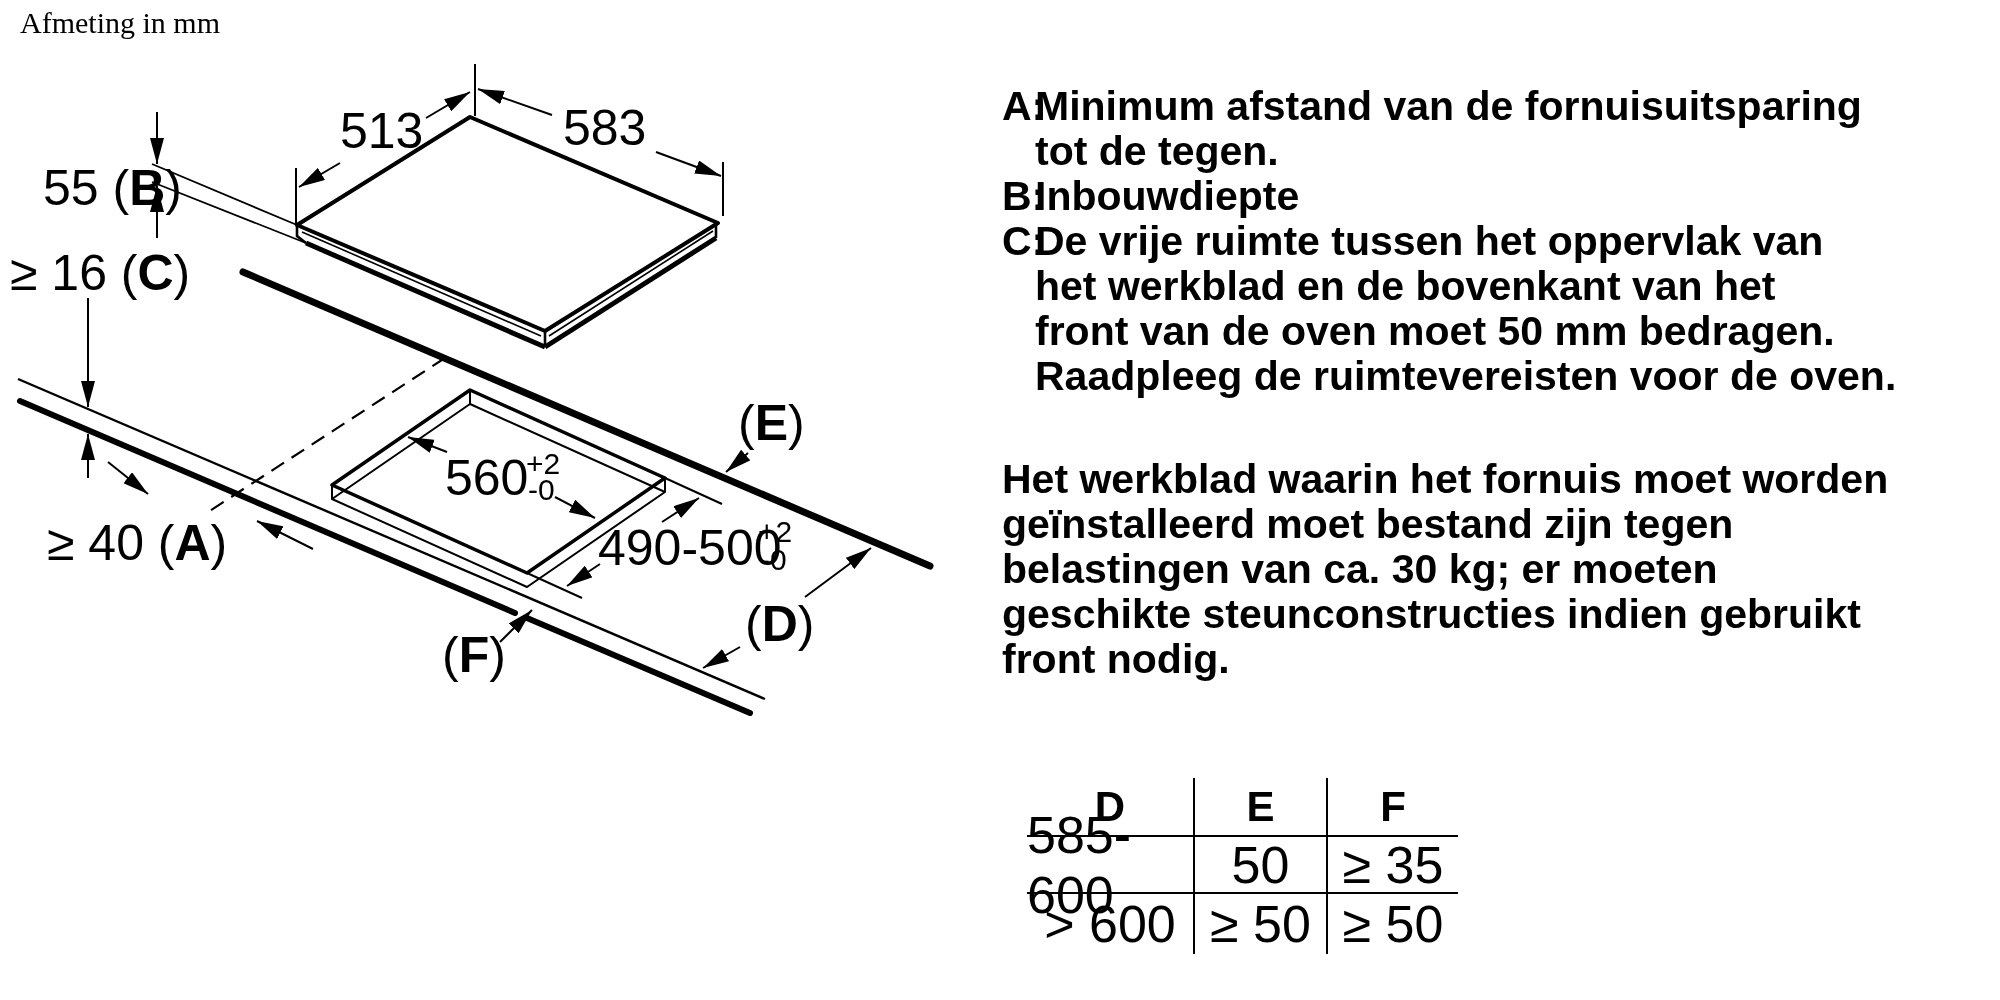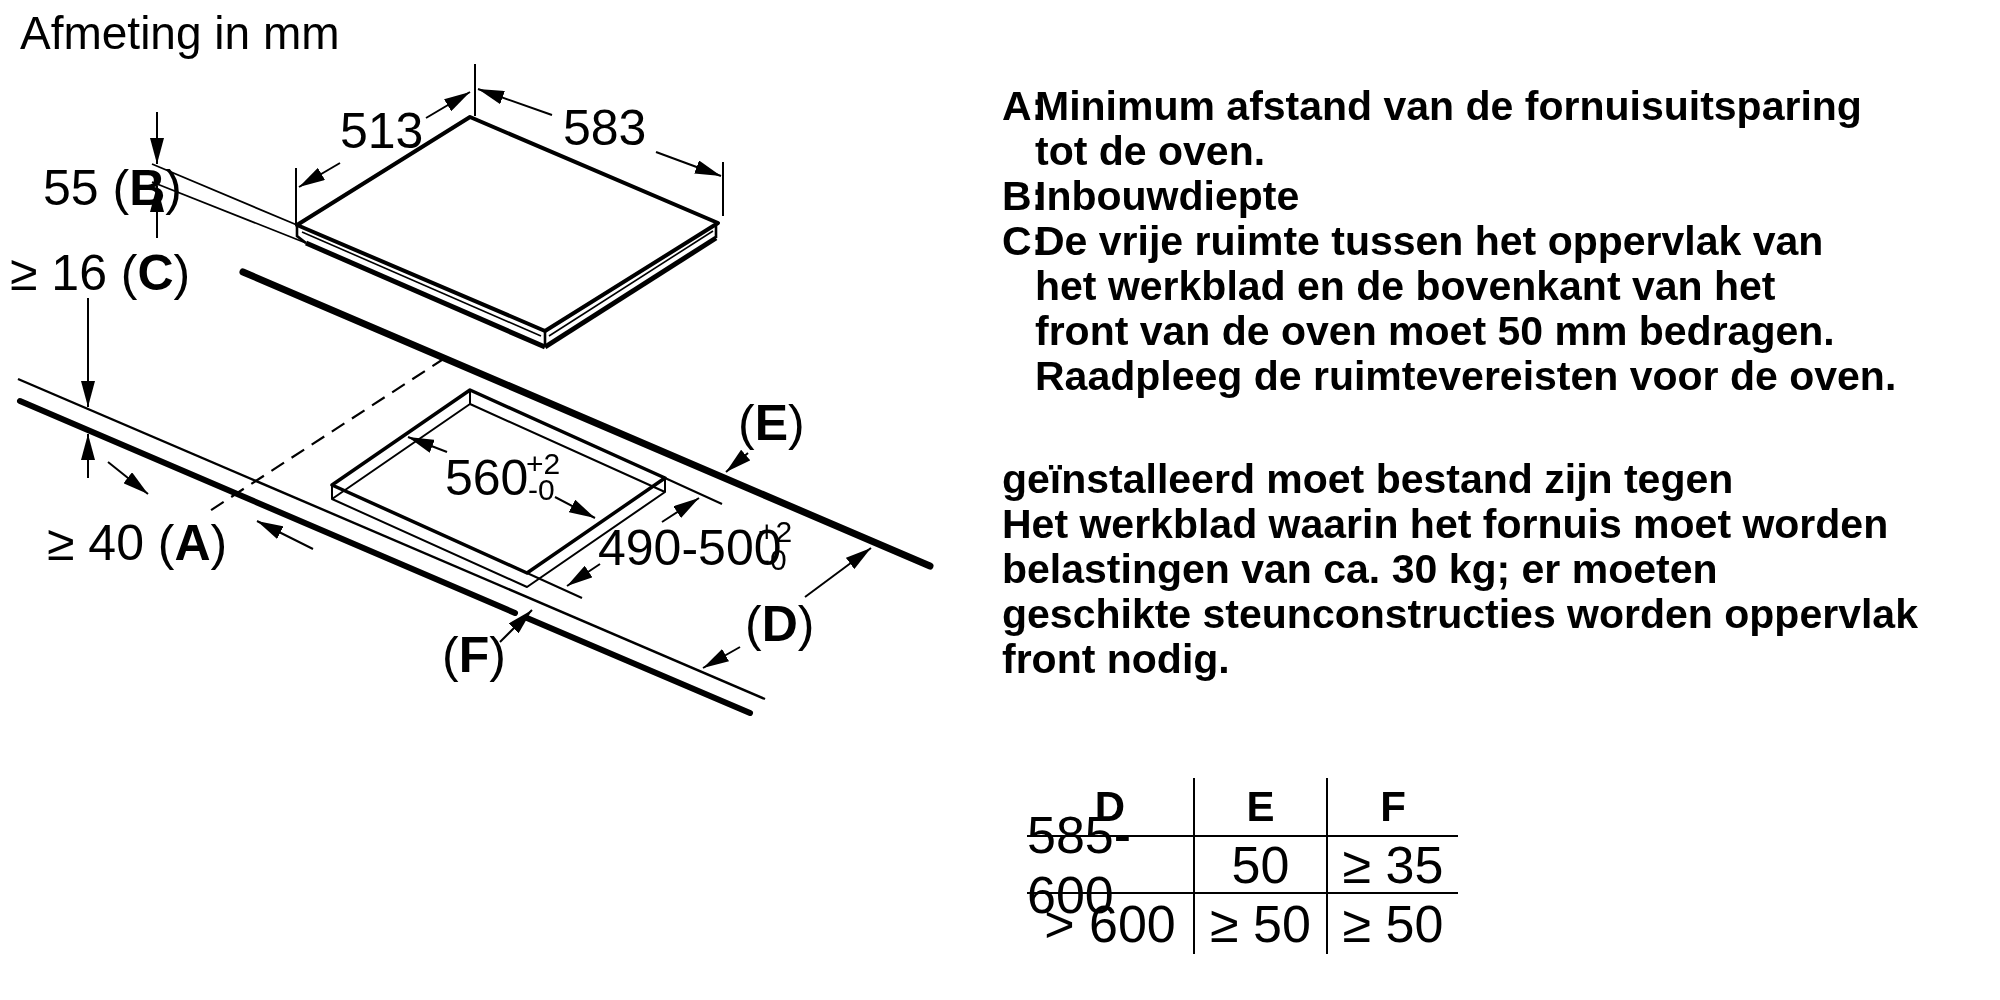--- a/index.html
+++ b/index.html
@@ -1,18 +1,18 @@
 <!DOCTYPE html>
 <html><head>
 <meta charset="utf-8">
 <style>
   html,body{margin:0;padding:0;background:#fff;}
   #stage{position:relative;width:2000px;height:1000px;background:#ffffff;overflow:hidden;
          font-family:"Liberation Sans","DejaVu Sans",sans-serif;color:#000;}
-  #page-title{position:absolute;left:20px;top:6px;font-size:46px;letter-spacing:0;}
+  #page-title{position:absolute;left:20px;top:6px;font-size:30px;letter-spacing:0;font-family:Liberation Serif, serif;}
   #drawing{position:absolute;left:0;top:0;}
   svg text{font-family:"Liberation Sans","DejaVu Sans",sans-serif;fill:#000;}
   .dimtxt{font-size:50px;}
   .toltxt{font-size:30px;}
   .b{font-weight:bold;}
   
   #legend{position:absolute;left:1002px;top:84px;width:975px;font-size:41px;line-height:45px;}
   .leg-row{display:flex;}
   .leg-label{width:33px;flex:0 0 33px;font-weight:bold;}
   .leg-lines{flex:1;}
@@ -144,45 +144,45 @@
       <line x1="500" y1="642" x2="532" y2="610" stroke="#000" stroke-width="2" marker-end="url(#arrE)"></line>
       <text class="dimtxt" x="442" y="672"><tspan>(</tspan><tspan class="b">F</tspan><tspan>)</tspan></text>
     </g>
   </svg>
 
   <div id="legend">
     <div class="leg-row">
       <div class="leg-label">A:</div>
       <div class="leg-lines">
         <div class="nowrap">Minimum afstand van de fornuisuitsparing</div>
-        <div class="nowrap">tot de oven.</div>
+        <div class="nowrap">tot de tegen.</div>
       </div>
     </div>
     <div class="leg-row">
       <div class="leg-label">B:</div>
       <div class="leg-lines">
         <div class="nowrap">Inbouwdiepte</div>
       </div>
     </div>
     <div class="leg-row">
       <div class="leg-label">C:</div>
       <div class="leg-lines">
         <div class="nowrap">De vrije ruimte tussen het oppervlak van</div>
         <div class="nowrap">het werkblad en de bovenkant van het</div>
         <div class="nowrap">front van de oven moet 50 mm bedragen.</div>
         <div class="nowrap">Raadpleeg de ruimtevereisten voor de oven.</div>
       </div>
     </div>
   </div>
 
   <div id="para">
+    <div class="nowrap">Het werkblad waarin het fornuis moet worden</div>
     <div class="nowrap">geïnstalleerd moet bestand zijn tegen</div>
-    <div class="nowrap">Het werkblad waarin het fornuis moet worden</div>
     <div class="nowrap">belastingen van ca. 30 kg; er moeten</div>
-    <div class="nowrap">geschikte steunconstructies worden oppervlak</div>
+    <div class="nowrap">geschikte steunconstructies indien gebruikt</div>
     <div class="nowrap">front nodig.</div>
   </div>
 
   <div id="spec-table">
     <div class="tcell thead hline">D</div>
     <div class="tcell thead hline vline">E</div>
     <div class="tcell thead hline">F</div>
 
     <div class="tcell hline">585-600</div>
     <div class="tcell hline vline">50</div>

